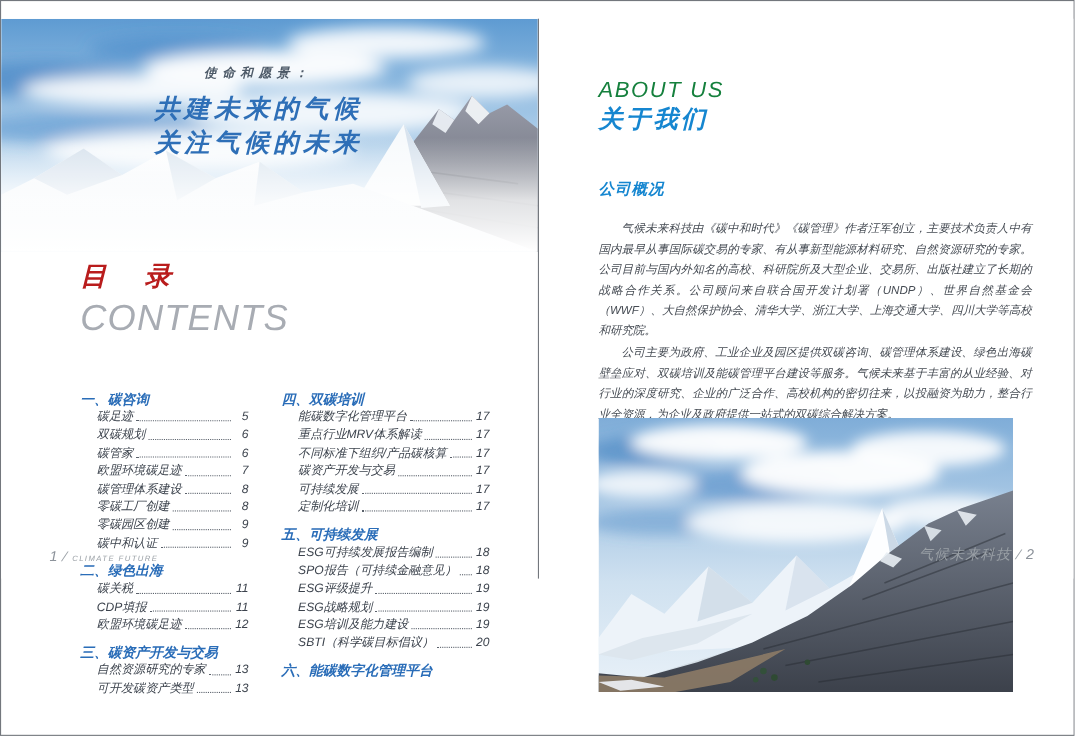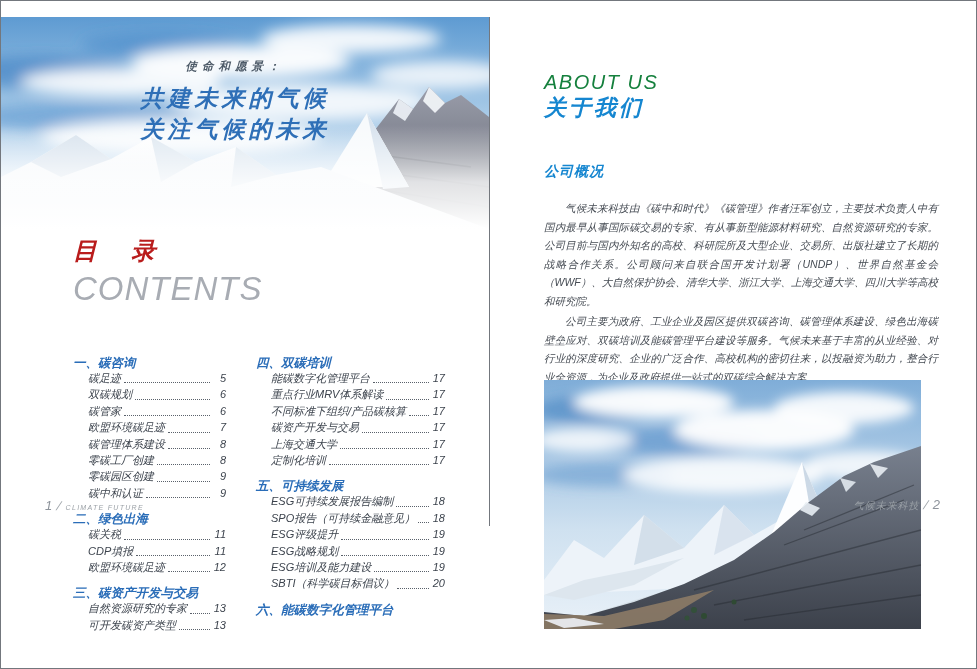--- a/index.html
+++ b/index.html
@@ -30,21 +30,21 @@
   .toc-item-label{white-space:nowrap;}
   .leader{flex:1;border-bottom:1.6px dotted #5a616b;align-self:flex-end;margin:0 3px 4px 3px;min-width:8px;}
   .toc-page{text-align:right;min-width:13px;}
 
   .footer{position:absolute;bottom:13px;display:flex;align-items:baseline;color:#9aa0a6;}
   .footer-left{left:44px;}
   .footer-right{right:36px;}
   .pnum{font-size:13px;color:#8d939b;}
   .psep{font-size:12px;color:#9aa0a6;margin:0 5px;transform:skewX(-12deg);display:inline-block;}
   .plabel{font-size:7px;letter-spacing:1.3px;color:#9aa0a6;}
-  .flabel{font-size:10px;letter-spacing:1px;color:#9aa0a6;}
+  .flabel{font-size:13px;letter-spacing:1px;color:#9aa0a6;}
 
   
   .about-eyebrow{position:absolute;left:54px;top:54px;font-size:20px;color:#15803d;letter-spacing:1.5px;}
   .about-title{position:absolute;left:54px;top:76px;margin:0;font-size:22px;font-weight:bold;color:#1586d0;letter-spacing:3px;}
   .sec-heading{position:absolute;left:54px;top:146px;margin:0;font-size:14px;font-weight:bold;color:#1586d0;letter-spacing:1px;}
   .paragraphs{position:absolute;left:54px;top:182px;width:394px;font-size:10.5px;line-height:18.5px;color:#454b53;text-align:justify;}
   .paragraphs p{margin:0 0 2px 0;text-indent:2em;}
   .photo{position:absolute;left:54px;top:363px;width:377px;height:249px;overflow:hidden;}
   .photo svg{display:block;width:100%;height:100%;}
 </style>
@@ -203,21 +203,21 @@
             <span class="toc-item-label">不同标准下组织/产品碳核算</span>
             <span class="leader"></span>
             <span class="toc-page">17</span>
           </div>
           <div class="toc-item">
             <span class="toc-item-label">碳资产开发与交易</span>
             <span class="leader"></span>
             <span class="toc-page">17</span>
           </div>
           <div class="toc-item">
-            <span class="toc-item-label">上海交通大学</span>
+            <span class="toc-item-label">可持续发展</span>
             <span class="leader"></span>
             <span class="toc-page">17</span>
           </div>
           <div class="toc-item">
             <span class="toc-item-label">定制化培训</span>
             <span class="leader"></span>
             <span class="toc-page">17</span>
           </div>
           <div class="toc-sec-head">五、可持续发展</div>
           <div class="toc-item">

